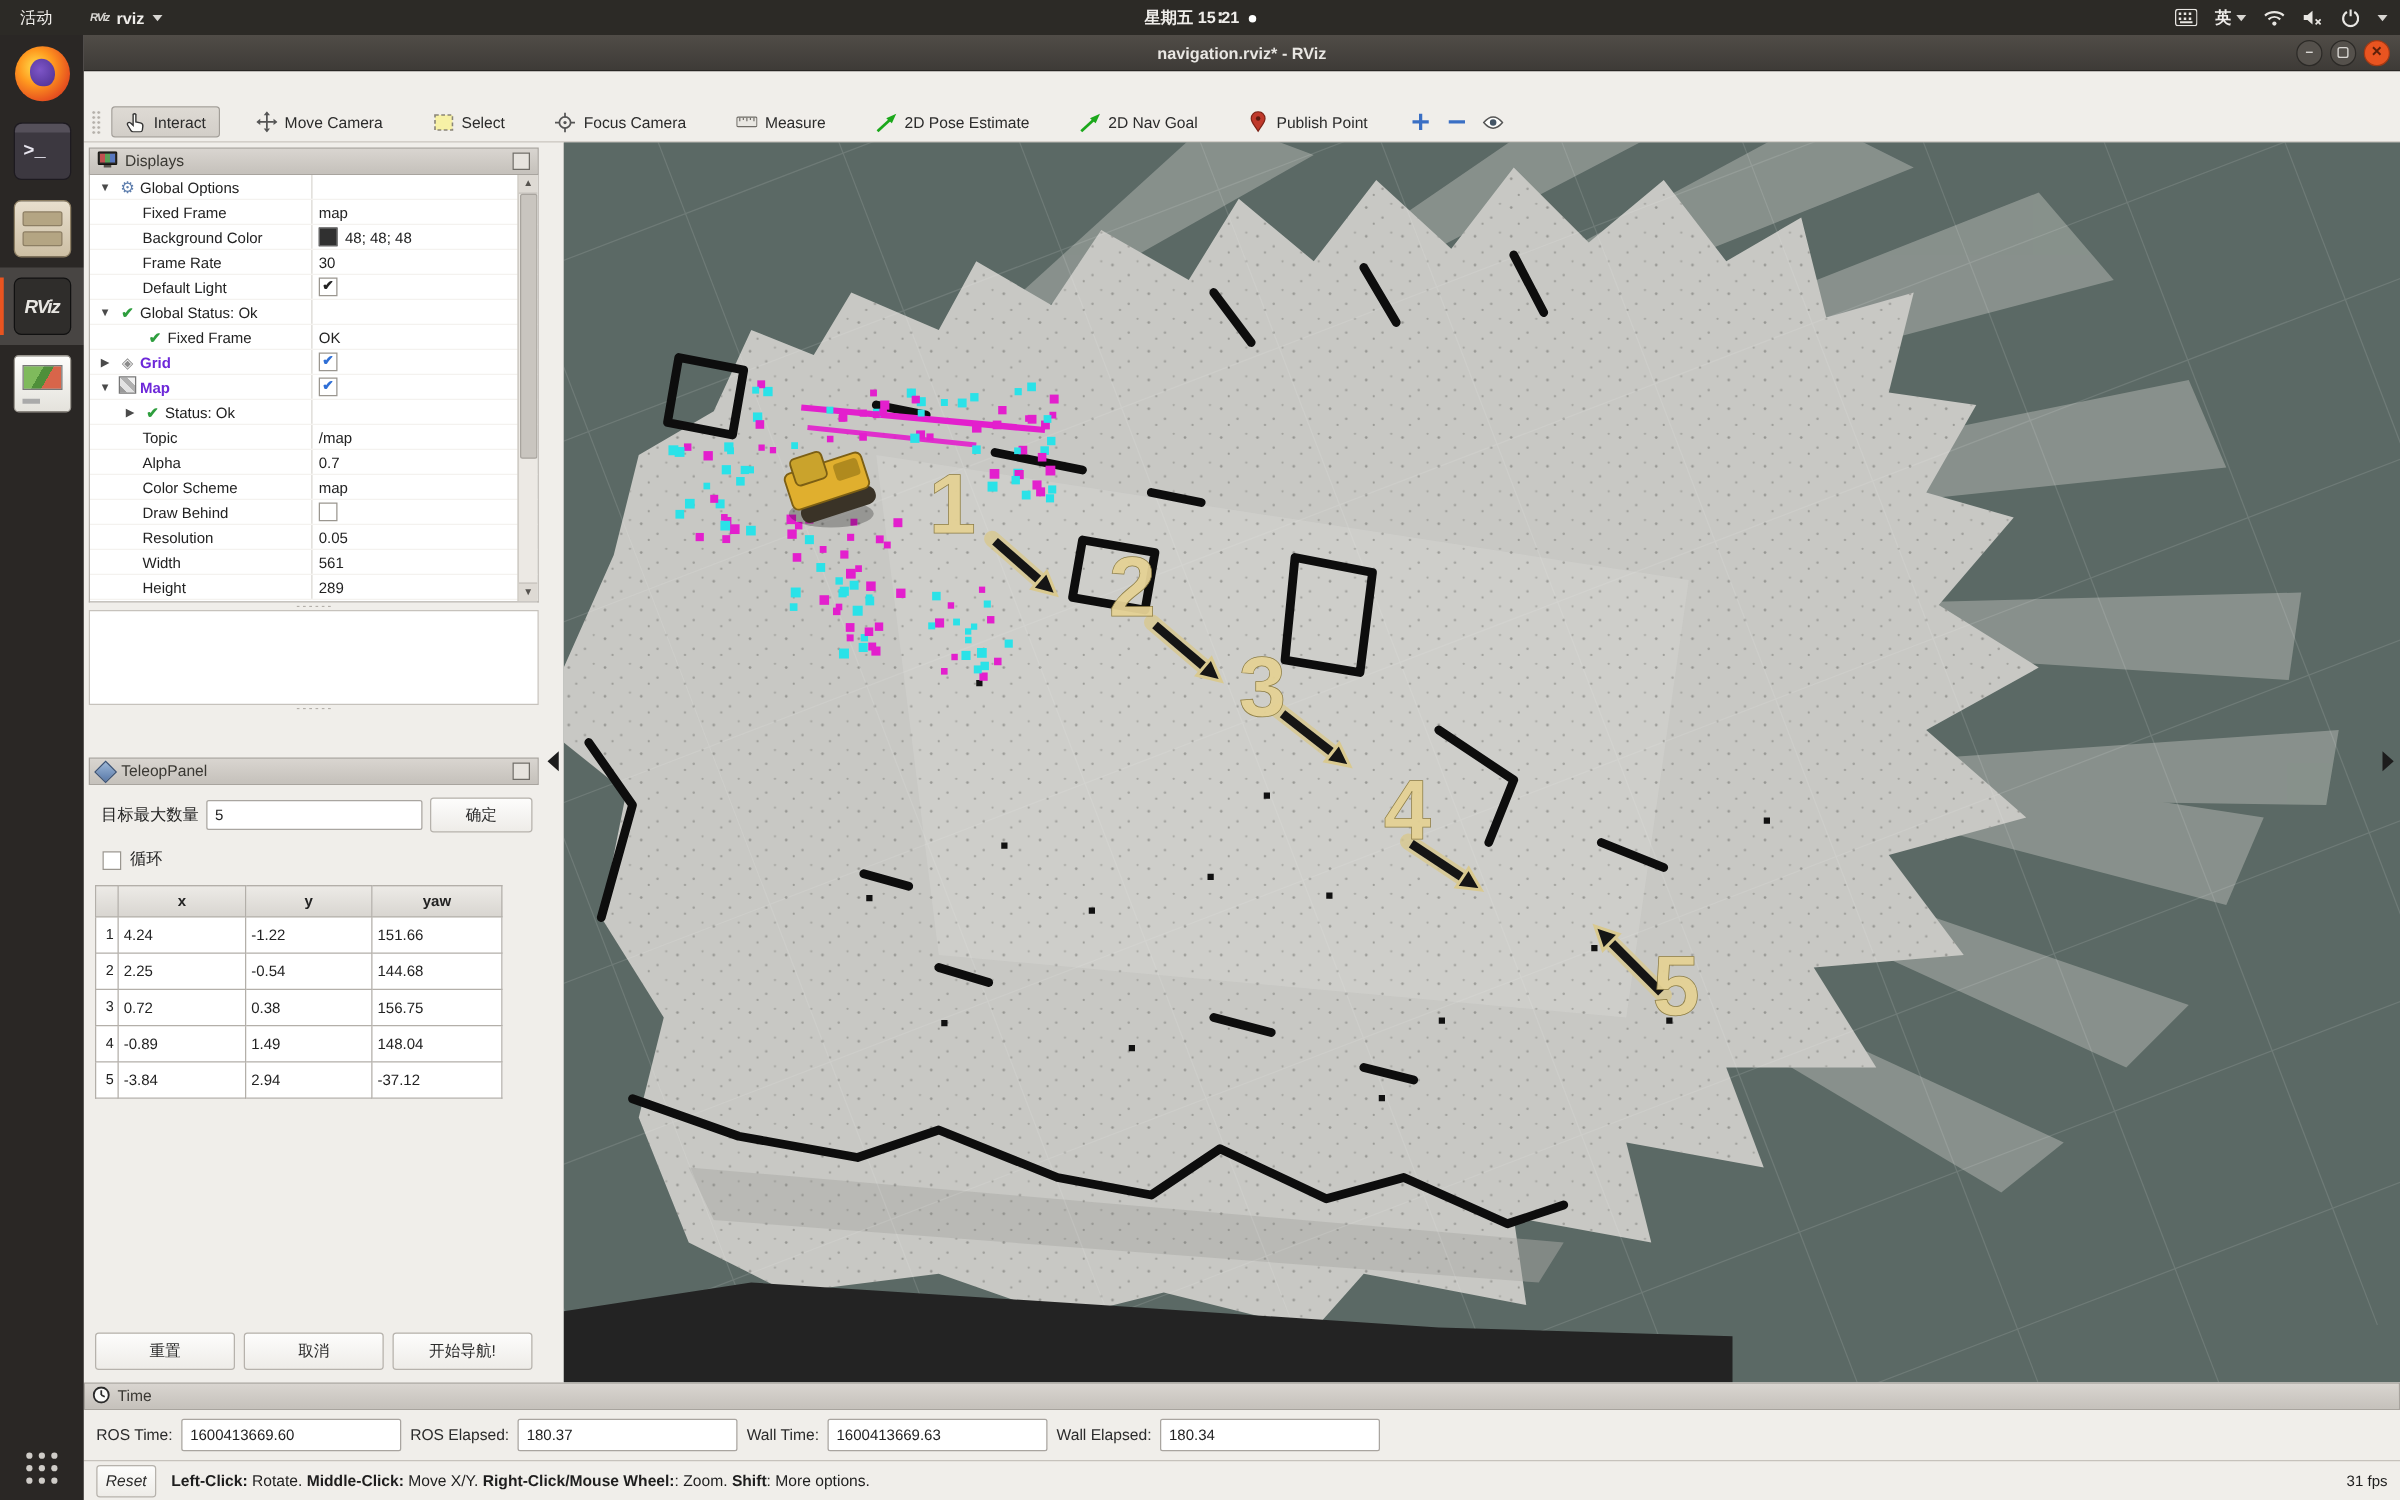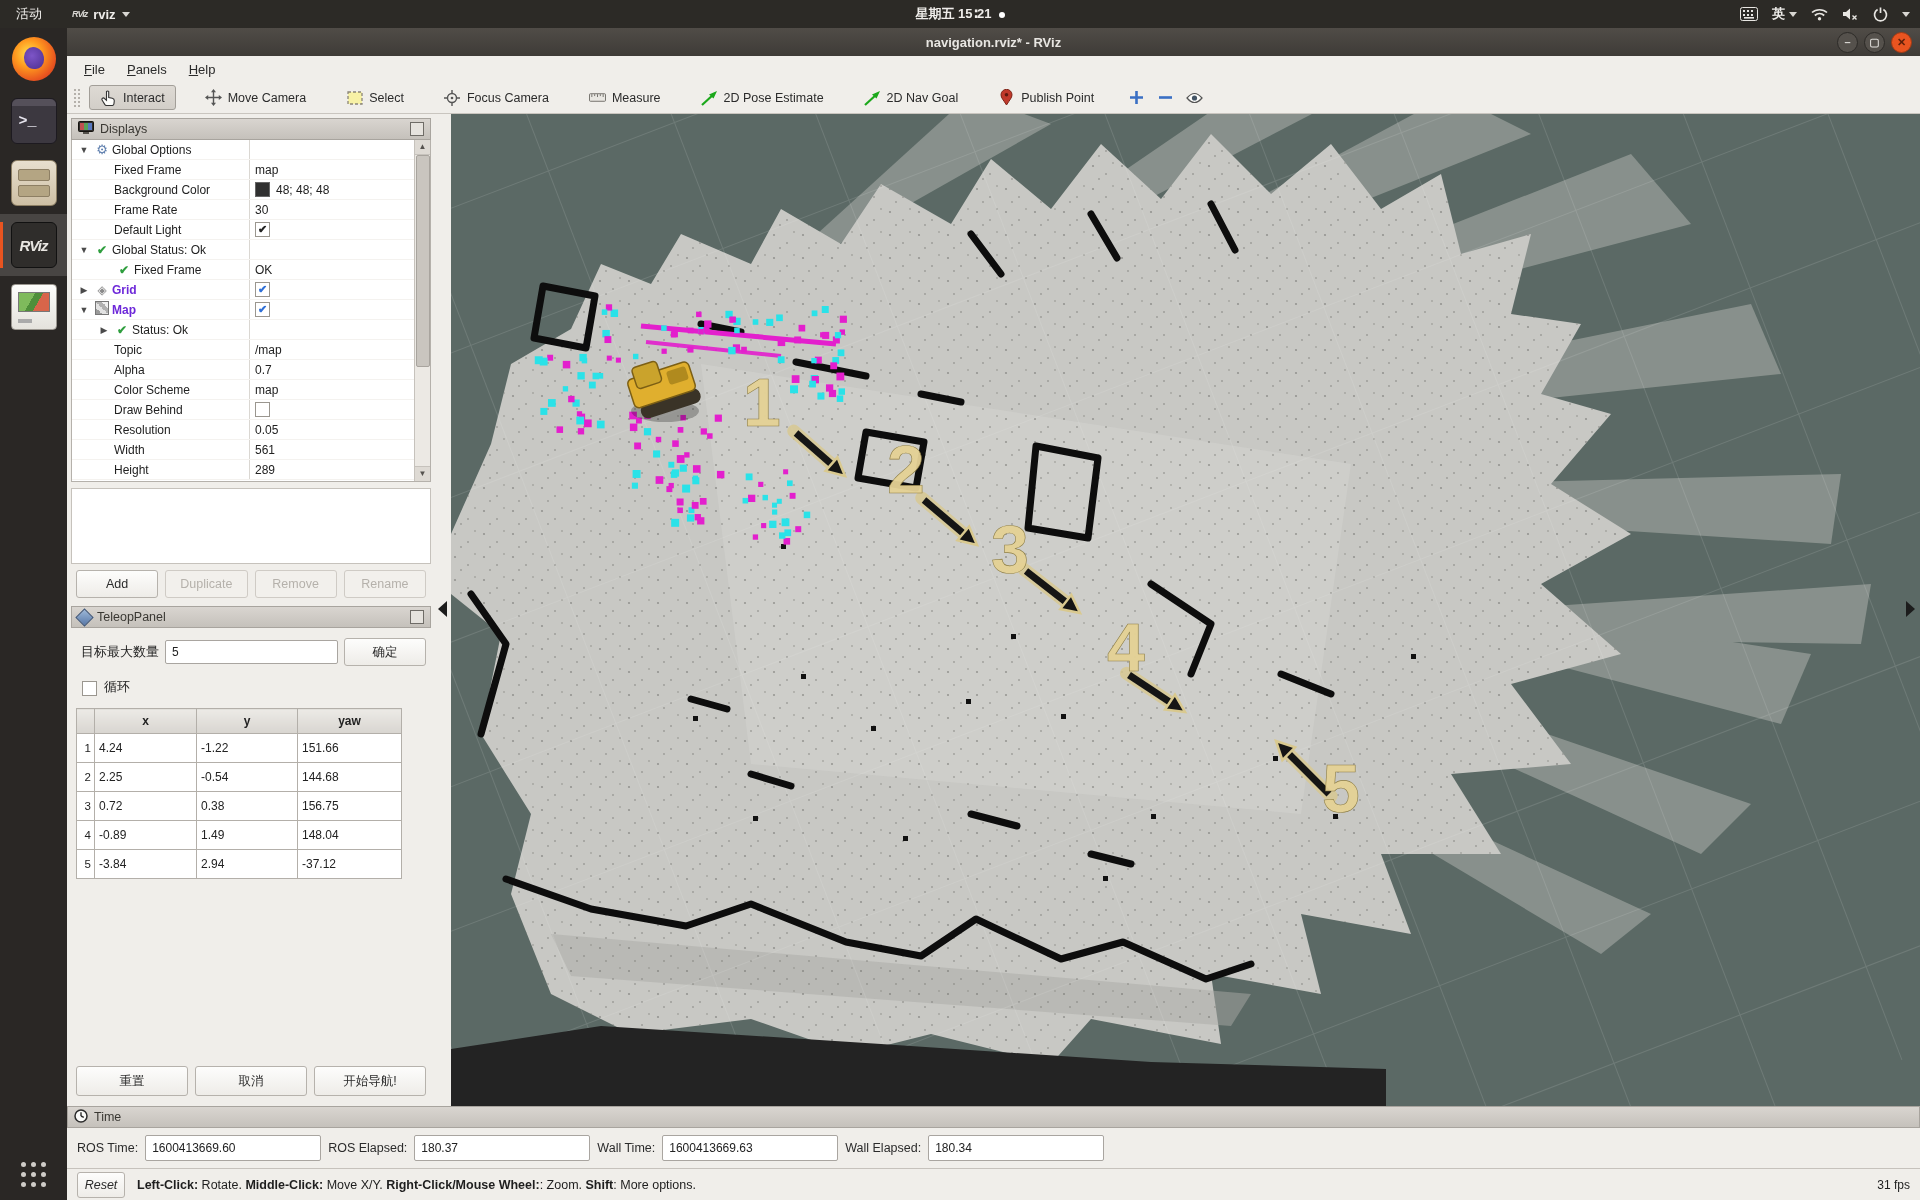--- a/index.html
+++ b/index.html
@@ -218,25 +218,20 @@
     </div>
 
   <div id="titlebar">
     <span>navigation.rviz* - RViz</span>
     <div id="win-controls">
       <div class="win-btn">–</div>
       <div class="win-btn">▢</div>
       <div class="win-btn close">✕</div>
     </div>
   </div>
-  <div id="menubar">
-      <span class="menu-item"><u>F</u>ile</span>
-      <span class="menu-item"><u>P</u>anels</span>
-      <span class="menu-item"><u>H</u>elp</span>
-    </div>
   <div id="toolbar">
       <div class="tb-handle"></div>
       <div class="tool active">
         <span class="t-ic">
           <svg width="15" height="16" viewBox="0 0 15 16">
             <path d="M5.5 1.5 q1.3-1 2.2 0 l0 6 l3.6 0.8 q2 0.5 2 2.4 l-0.4 3.3 q-0.2 1.5-1.8 1.5 l-5.5 0 q-1 0-1.7-0.9 L1.2 10.2 q-0.8-1.2 0.3-2 q1-0.7 2 0.3 l2 1.8 Z" fill="#fdfdfb" stroke="#333" stroke-width="1.1"></path>
           </svg>
         </span>
         <span>Interact</span>
       </div>
@@ -487,26 +482,20 @@
       <div id="tree-scroll">
         <div class="sb-btn">▲</div>
         <div id="tree-thumb"></div>
         <div class="sb-btn down">▼</div>
       </div>
     </div>
     <div class="splitter">
         <i></i>
       </div>
     <div id="desc-area"></div>
-    <div id="display-buttons">
-        <div class="btn">Add</div>
-        <div class="btn disabled">Duplicate</div>
-        <div class="btn disabled">Remove</div>
-        <div class="btn disabled">Rename</div>
-      </div>
     <div class="splitter">
         <i></i>
       </div>
   </div>
 
   <div id="teleop-panel">
     <div class="panel-header">
       <span class="diamond"></span>
       <span>TeleopPanel</span>
       <span class="float-btn"></span>

